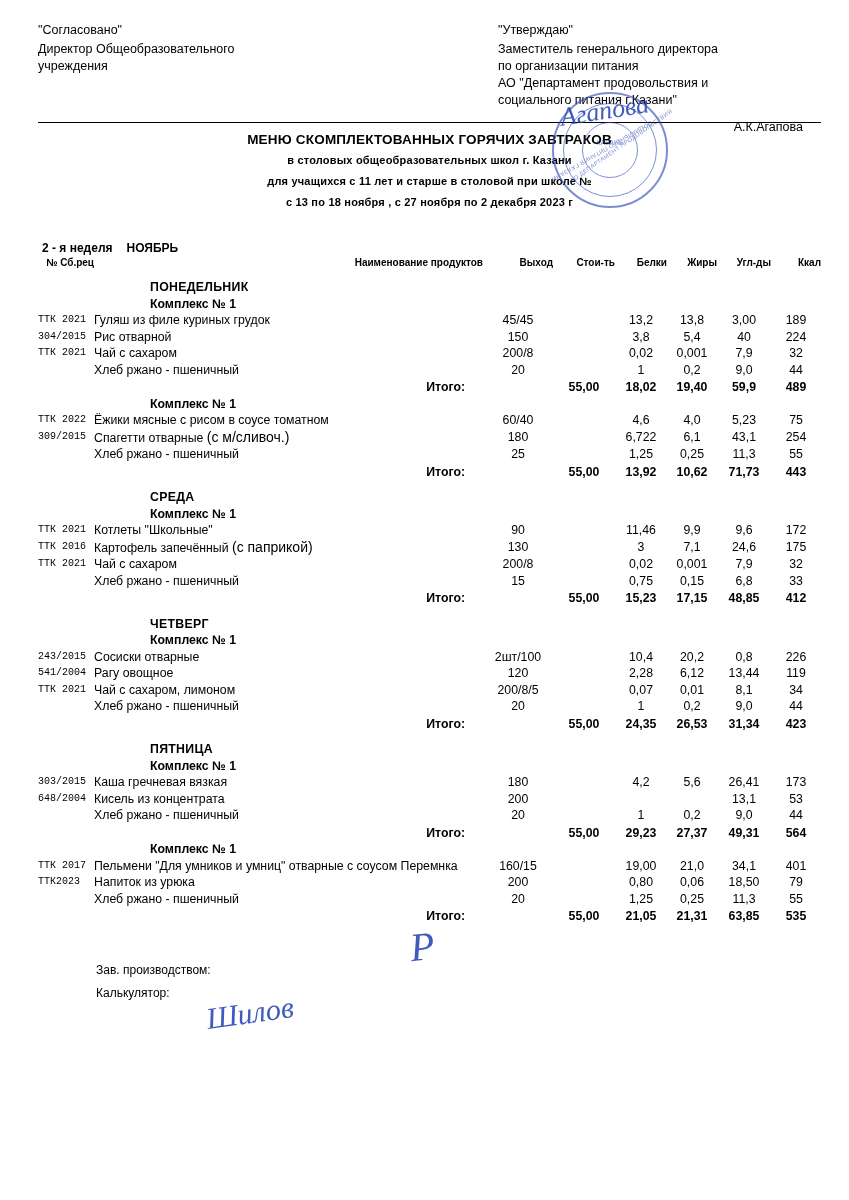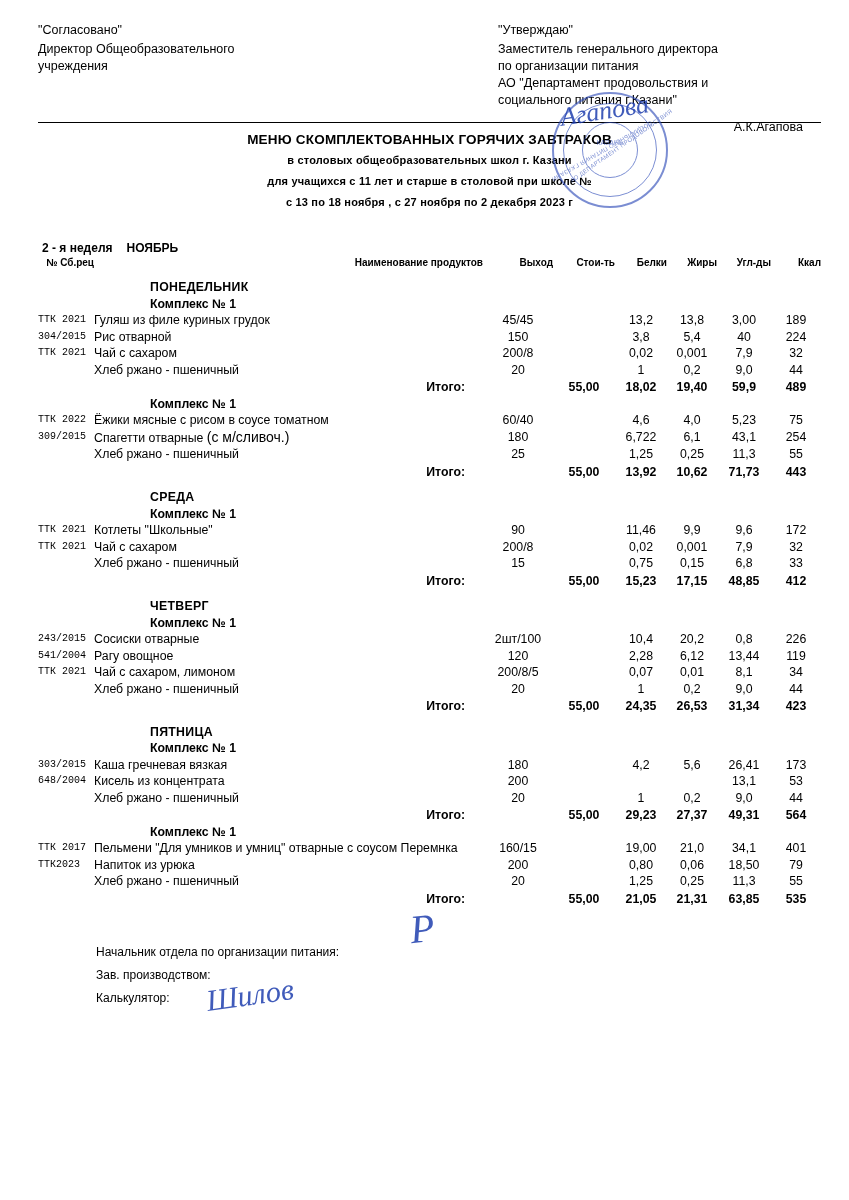--- a/index.html
+++ b/index.html
@@ -421,20 +421,30 @@
           <td class="code">ТТК 2021</td>
           <td class="name">Котлеты "Школьные"</td>
           <td class="num">90</td>
           <td class="num"></td>
           <td class="num">11,46</td>
           <td class="num">9,9</td>
           <td class="num">9,6</td>
           <td class="kcal">172</td>
         </tr>
         <tr>
+          <td class="code">ТТК 2016</td>
+          <td class="name">Картофель запечённый <span class="sub">(с паприкой)</span></td>
+          <td class="num">130</td>
+          <td class="num"></td>
+          <td class="num">3</td>
+          <td class="num">7,1</td>
+          <td class="num">24,6</td>
+          <td class="kcal">175</td>
+        </tr>
+        <tr>
           <td class="code">ТТК 2021</td>
           <td class="name">Чай с сахаром</td>
           <td class="num">200/8</td>
           <td class="num"></td>
           <td class="num">0,02</td>
           <td class="num">0,001</td>
           <td class="num">7,9</td>
           <td class="kcal">32</td>
         </tr>
         <tr>
@@ -636,18 +646,17 @@
           <td class="num">21,31</td>
           <td class="num">63,85</td>
           <td class="kcal">535</td>
         </tr>
       </tbody>
   </table>
 
   <div class="footer">
     <div class="sig-footer-1">Р</div>
     <div class="sig-footer-2">Шилов</div>
-    <div>Начальник  отдела по организации питания:</div>
     <div>Зав. производством:</div>
     <div>Калькулятор:</div>
   </div>
 
 </div>
 
 </body></html>

